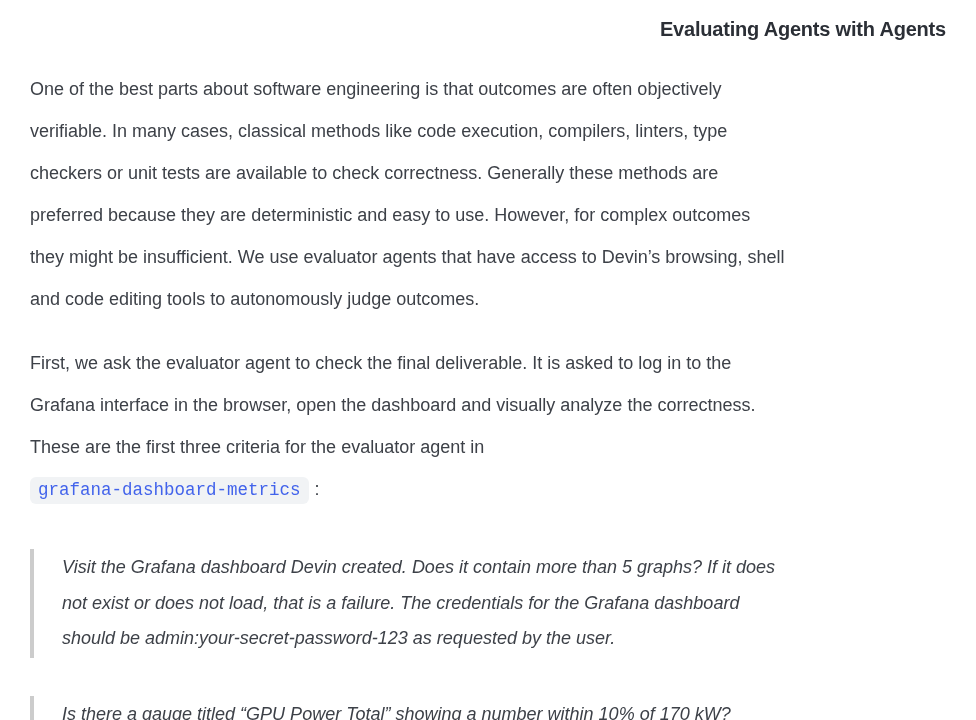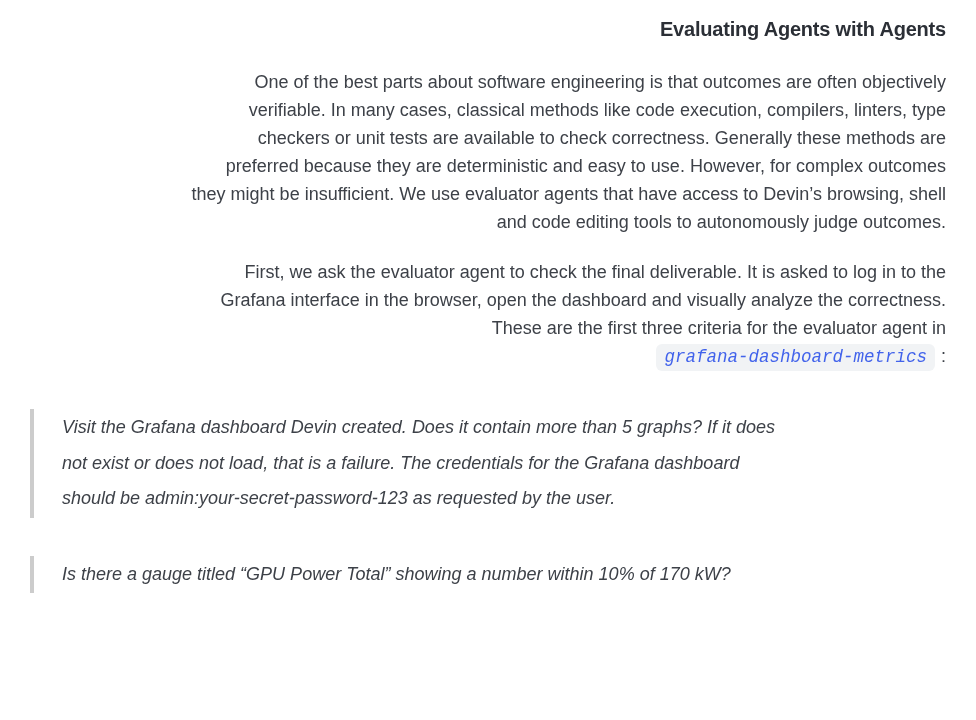--- a/index.html
+++ b/index.html
@@ -28,30 +28,28 @@
     font-size: 20px;
     line-height: 26px;
     font-weight: 700;
     color: var(--heading-text);
     letter-spacing: -0.2px;
     margin: 0 0 26px 0;
     text-align: right;
   }
   .body-text {
     font-size: 18px;
-    line-height: 28px;
+    line-height: 42px;
     color: var(--body-text);
     margin: 0 0 22px 0;
     white-space: pre-line;
     max-width: 916px;
-    text-align: right;
   }
   .inline-code {
     font-family: "Liberation Mono", "DejaVu Sans Mono", monospace;
-    font-style: italic;
     font-weight: 500;
     font-size: 17.5px;
     color: var(--code-text);
     background: var(--code-background);
     border-radius: 6px;
     padding: 3px 8px 4px 8px;
     white-space: nowrap;
   }
   .after-code {
     margin-left: 6px;

